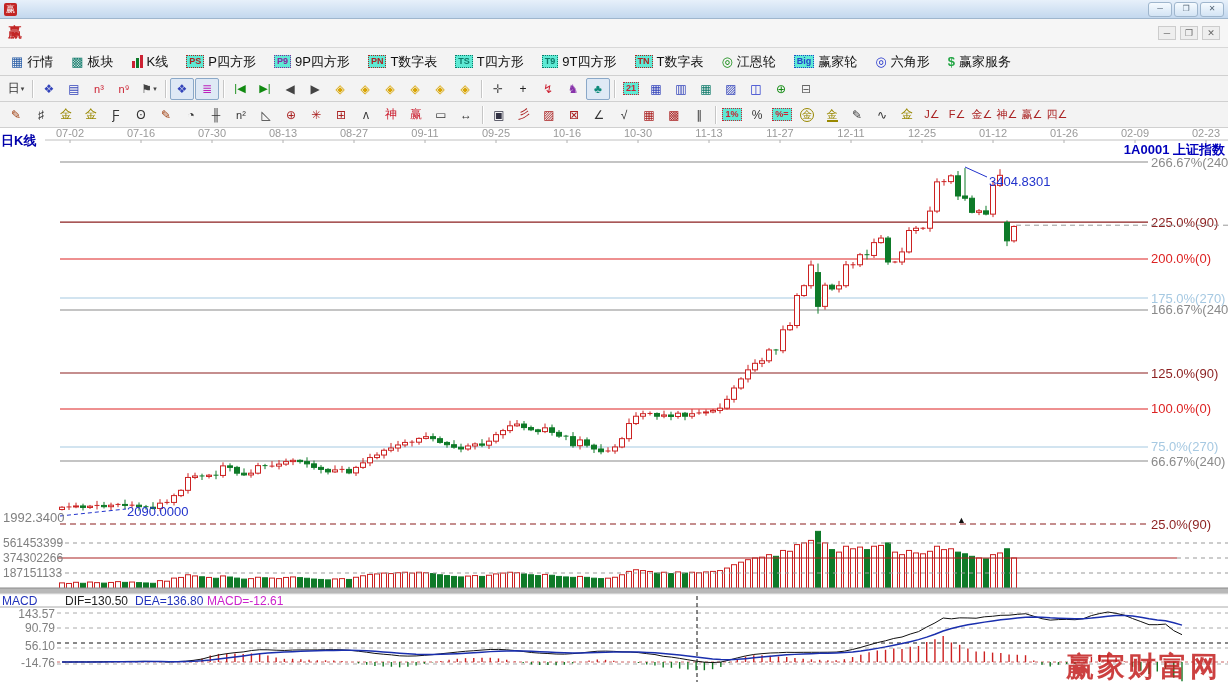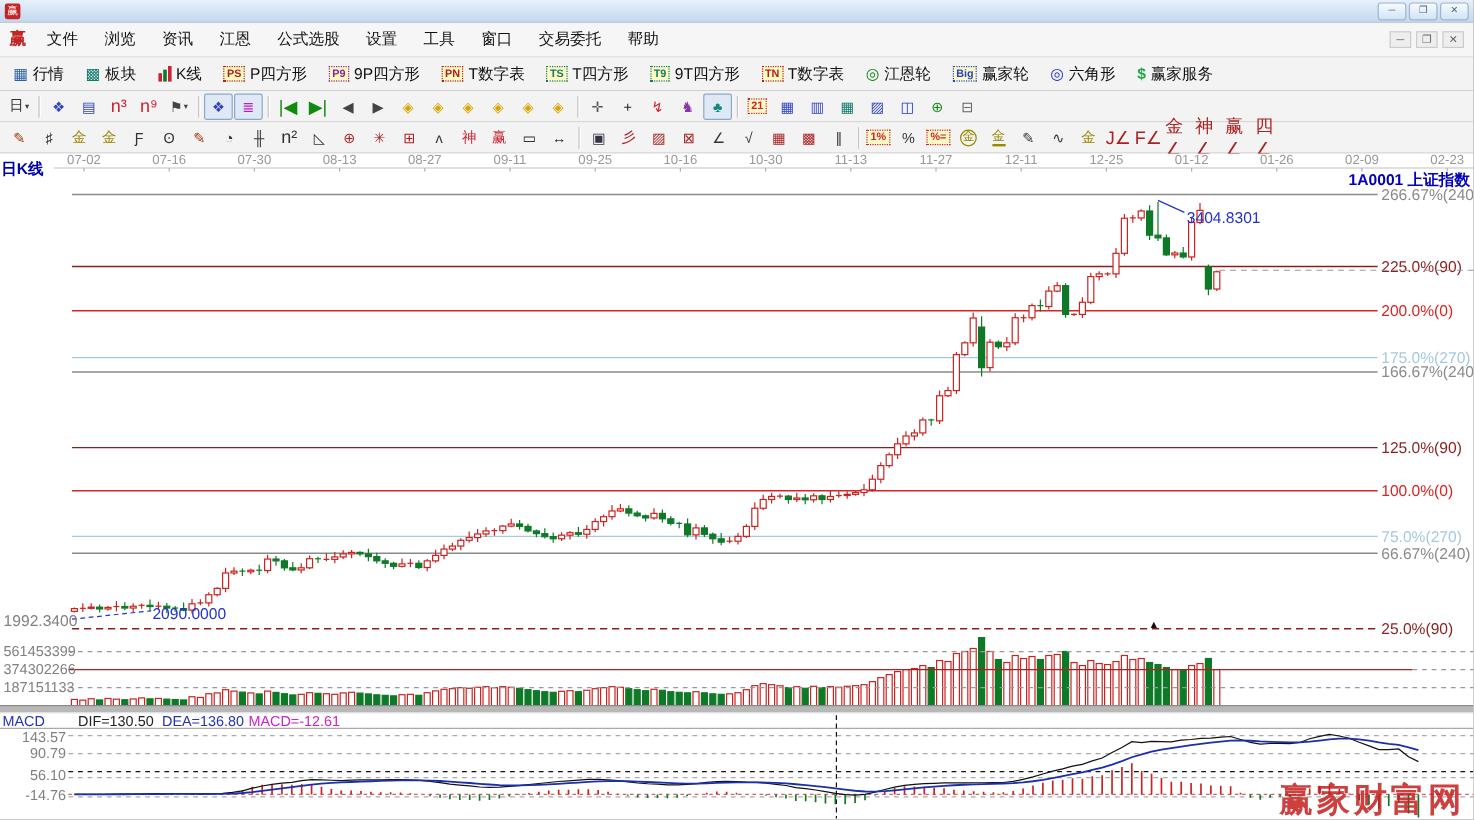--- a/index.html
+++ b/index.html
@@ -21,63 +21,51 @@
   .menu-item{padding:2px 11px;cursor:default;}
   .mini-ctrls{margin-left:auto;display:flex;gap:4px;padding-right:6px;color:#666;font-size:9px;}
   .mini-ctrls span{width:16px;text-align:center;border:1px solid #ccc;background:#eee;line-height:12px;}
   
   .toolbar{display:flex;align-items:center;background:#f3f3f3;border-bottom:1px solid #d0d0d0;padding:0 4px;}
   .tb1{height:27px;gap:4px;}
   .tb2{height:25px;gap:1px;}
   .tb3{height:25px;gap:1px;}
   .fbtn{display:flex;align-items:center;gap:4px;padding:1px 6px;font-size:13px;color:#111;border:1px solid transparent;}
   .fbtn .glyph{font-size:13px;font-weight:bold;}
-  .badge{font-size:9px;font-weight:bold;border:1px dotted currentColor;padding:0 2px;line-height:11px;background:#fef9c3;}
+  .badge{font-size:9px;font-weight:bold;border:1px dotted currentColor;padding:0 2px;line-height:11px;background:#5eead4;}
   .kcandles{display:flex;align-items:flex-end;gap:1px;height:13px;}
   .kcandles i{width:3px;display:block;}
   .ibtn{width:22px;height:20px;display:flex;align-items:center;justify-content:center;
     font-size:12px;border:1px solid transparent;position:relative;background:transparent;}
   .ibtn.pressed{border:1px solid #8aa8c8;background:#dfe9f5;border-radius:2px;}
   .ibtn .dd{font-size:7px;color:#444;margin-left:1px;}
   .ibtn .circled{border:1px solid currentColor;border-radius:50%;padding:0 1px;font-size:10px;line-height:12px;}
   .ibtn .under{border-bottom:2px solid currentColor;font-size:11px;line-height:12px;}
   .sep{width:1px;height:18px;background:#c6c6c6;box-shadow:1px 0 0 #fff;margin:0 3px;flex:none;}
-  .sm{font-size:15px;}
+  .sm{font-size:11px;}
   
   .chart-wrap{position:relative;width:1228px;height:556px;background:#fff;}
   svg text{font-family:"Liberation Sans","DejaVu Sans",sans-serif;}
 </style>
 </head>
 <body>
 
 <div class="app">
 
   <div class="titlebar">
     <span class="app-ico">赢</span>
     <span class="win-ctrls" id="win-ctrls">
         <span class="win-btn">─</span>
         <span class="win-btn">❐</span>
         <span class="win-btn">✕</span>
       </span>
   </div>
 
   <div class="menubar">
     <span class="menu-logo">赢</span>
-    <span id="menu-items" style="display:flex;">
-        <span class="menu-item">文件</span>
-        <span class="menu-item">浏览</span>
-        <span class="menu-item">资讯</span>
-        <span class="menu-item">江恩</span>
-        <span class="menu-item">公式选股</span>
-        <span class="menu-item">设置</span>
-        <span class="menu-item">工具</span>
-        <span class="menu-item">窗口</span>
-        <span class="menu-item">交易委托</span>
-        <span class="menu-item">帮助</span>
-      </span>
     <span class="mini-ctrls" id="child-ctrls">
         <span class="">─</span>
         <span class="">❐</span>
         <span class="">✕</span>
       </span>
   </div>
 
   <div class="toolbar tb1" id="tb1">
       <span class="fbtn">
         <span class="glyph" style="color: rgb(43, 95, 168);">▦</span>

